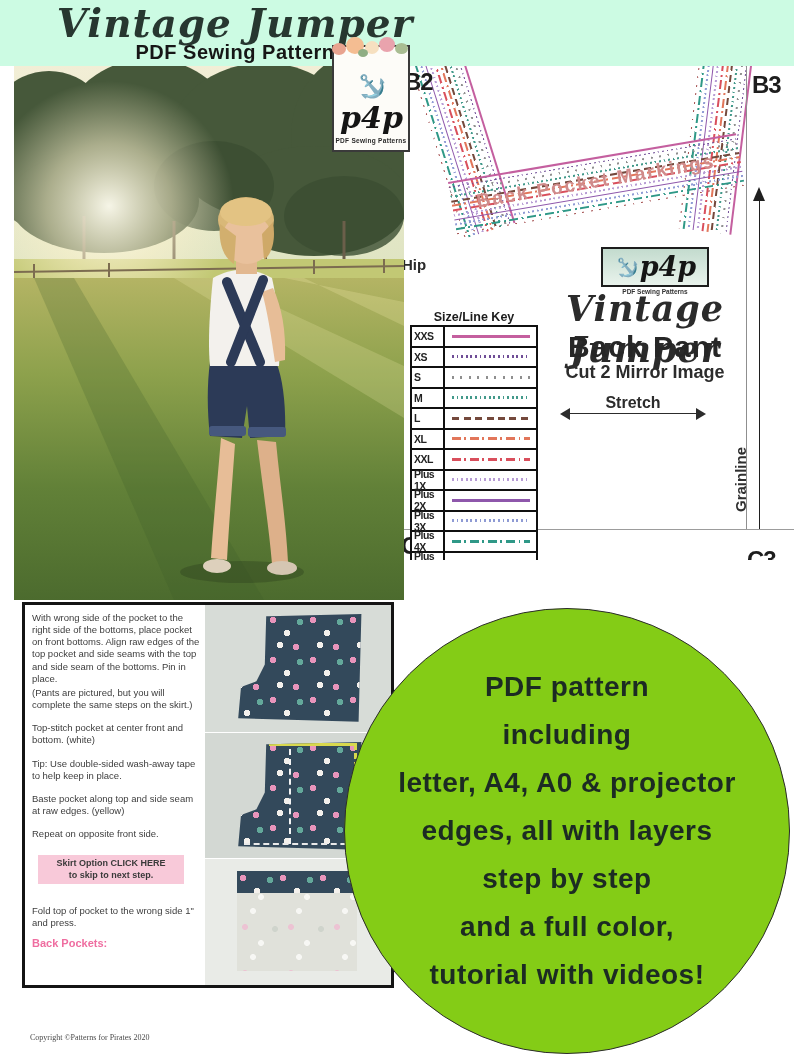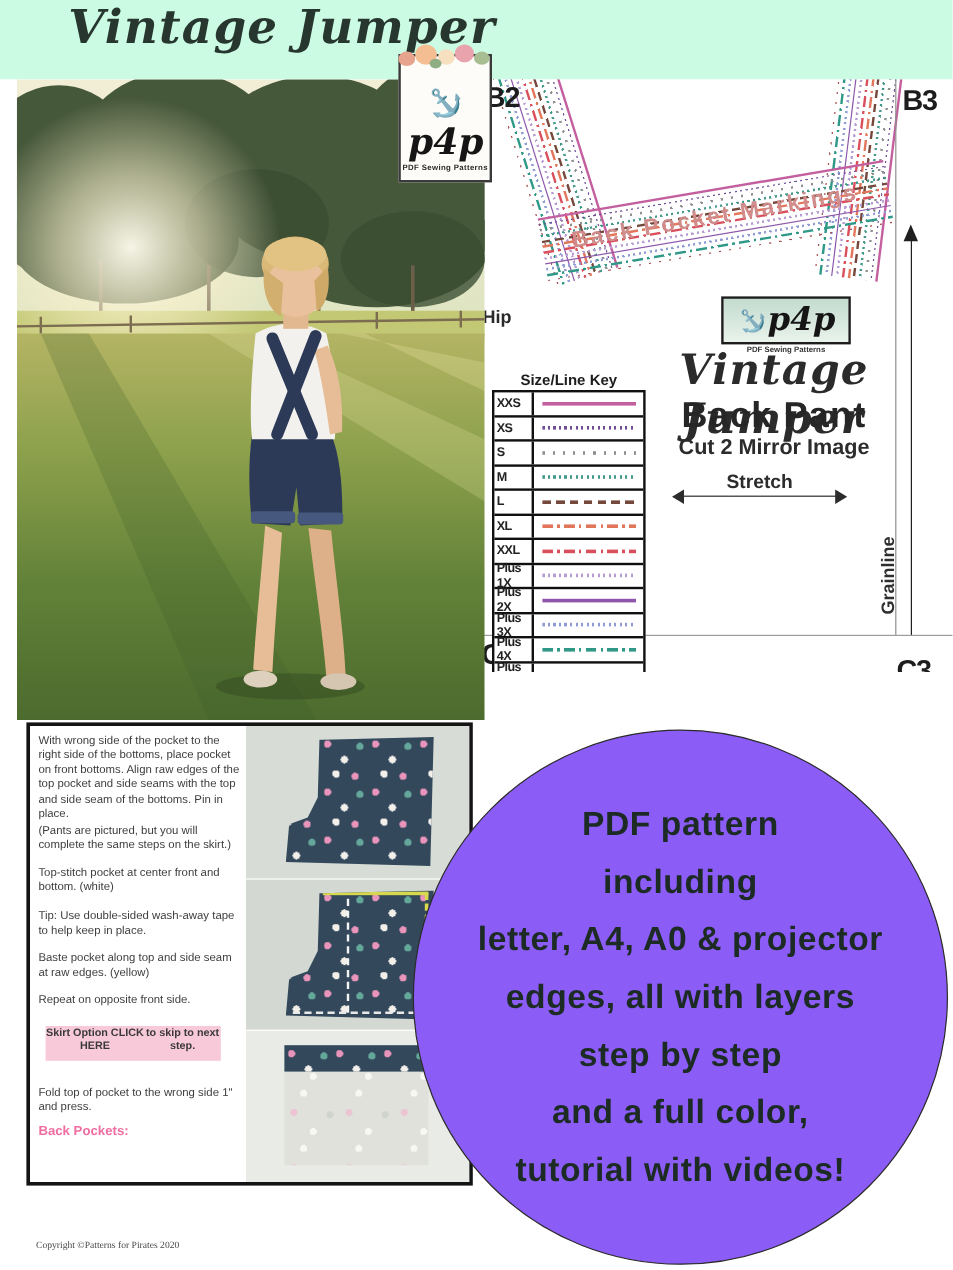--- a/index.html
+++ b/index.html
@@ -91,21 +91,21 @@
   .key-line{flex:1;display:flex;align-items:center;justify-content:center;}
   .key-line span{display:block;width:78px;height:2.6px;}
 
   
   .tutorial{position:absolute;left:22px;top:602px;width:372px;height:386px;background:#fff;
             border:3px solid #141414;box-sizing:border-box;z-index:1;}
   .tut-text{position:absolute;left:7px;top:7px;width:170px;font-size:9.5px;line-height:1.28;color:#3d3d3d;}
   .tut-text p{margin:0 0 11px 0;}
   .tut-text p:nth-child(1){margin-bottom:2px;}
   .skirt-btn{position:absolute;left:13px;top:250px;width:146px;height:29px;background:#f8c9d9;
-             display:flex;flex-direction:row;justify-content:center;text-align:center;
+             display:flex;flex-direction:column;justify-content:center;text-align:center;
              font-size:9px;font-weight:bold;color:#3a3a3a;line-height:1.25;cursor:pointer;}
   .bp-head{position:absolute;left:7px;top:288px;font-size:11px;font-weight:bold;color:#ef6da0;margin-top:44px;}
   .bp-text{position:absolute;left:7px;top:300px;width:168px;font-size:9.5px;line-height:1.28;color:#3d3d3d;}
   .tut-img{position:absolute;left:180px;width:186px;overflow:hidden;}
   .img1{top:0px;height:127px;background:#d7dcd7;}
   .img2{top:128px;height:125px;background:#d3d8d3;}
   .img3{top:254px;height:126px;background:#e9ebe7;}
   .fab-dark{background-color:#33495b;background-image:
       radial-gradient(circle 3.1px at 6px 7px,#e894bb 98%,transparent),
       radial-gradient(circle 3.1px at 20px 20px,#f3f0ec 98%,transparent),
@@ -290,20 +290,21 @@
           <div class="key-row">
             <div class="key-size">Plus 5X</div>
           </div>
         </div>
     </div>
   </div>
 
   <div class="header-band" style="background: rgb(204, 251, 227);">
     <div class="header-text">
       <div class="header-title">Vintage Jumper</div>
+      <div class="header-sub">PDF Sewing Pattern</div>
     </div>
   </div>
 
   <div class="photo">
     <svg width="390" height="534" viewBox="0 0 390 534" preserveAspectRatio="none">
       <defs>
         <linearGradient id="gSky" x1="0" y1="0" x2="0" y2="1">
           <stop offset="0" stop-color="#f2eed6"></stop>
             <stop offset="1" stop-color="#dde3c0"></stop>
         </linearGradient>
@@ -417,21 +418,21 @@
         <div class="baste-r"></div>
       </div>
     </div>
     <div class="tut-img img3">
       <div class="pocket-sq">
         <div class="pocket-fold fab-dark"></div>
       </div>
     </div>
   </div>
 
-  <div class="promo" id="promo-circle" style="background: #8b5cf6;">
+  <div class="promo" id="promo-circle" style="background: #84cc16;">
       <div class="promo-line">PDF pattern</div>
       <div class="promo-line">including</div>
       <div class="promo-line">letter, A4, A0 &amp; projector</div>
       <div class="promo-line">edges, all with layers</div>
       <div class="promo-line">step by step</div>
       <div class="promo-line">and a full color,</div>
       <div class="promo-line">tutorial with videos!</div>
     </div>
 
   <div class="copyright">Copyright ©Patterns for Pirates 2020</div>

